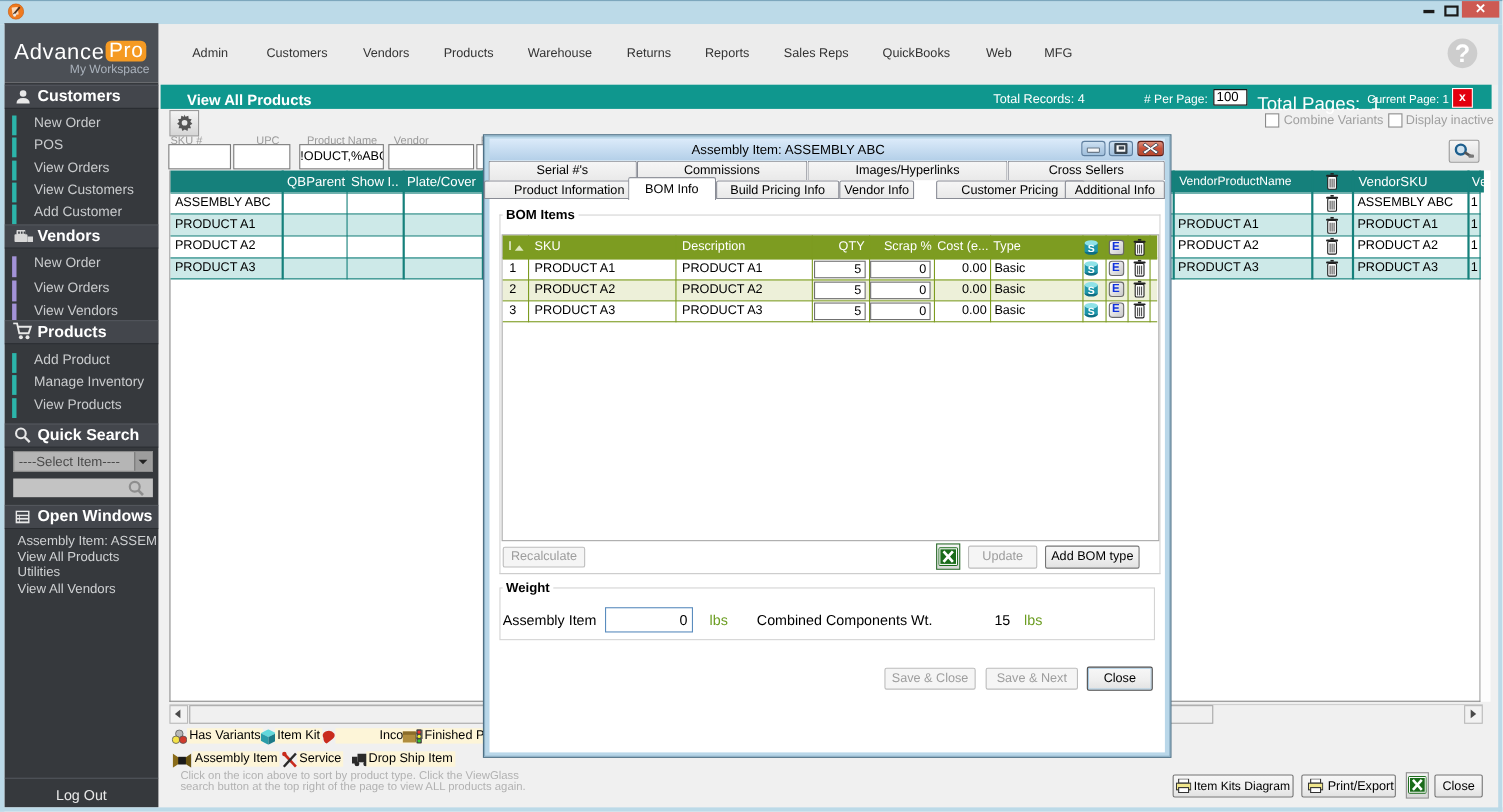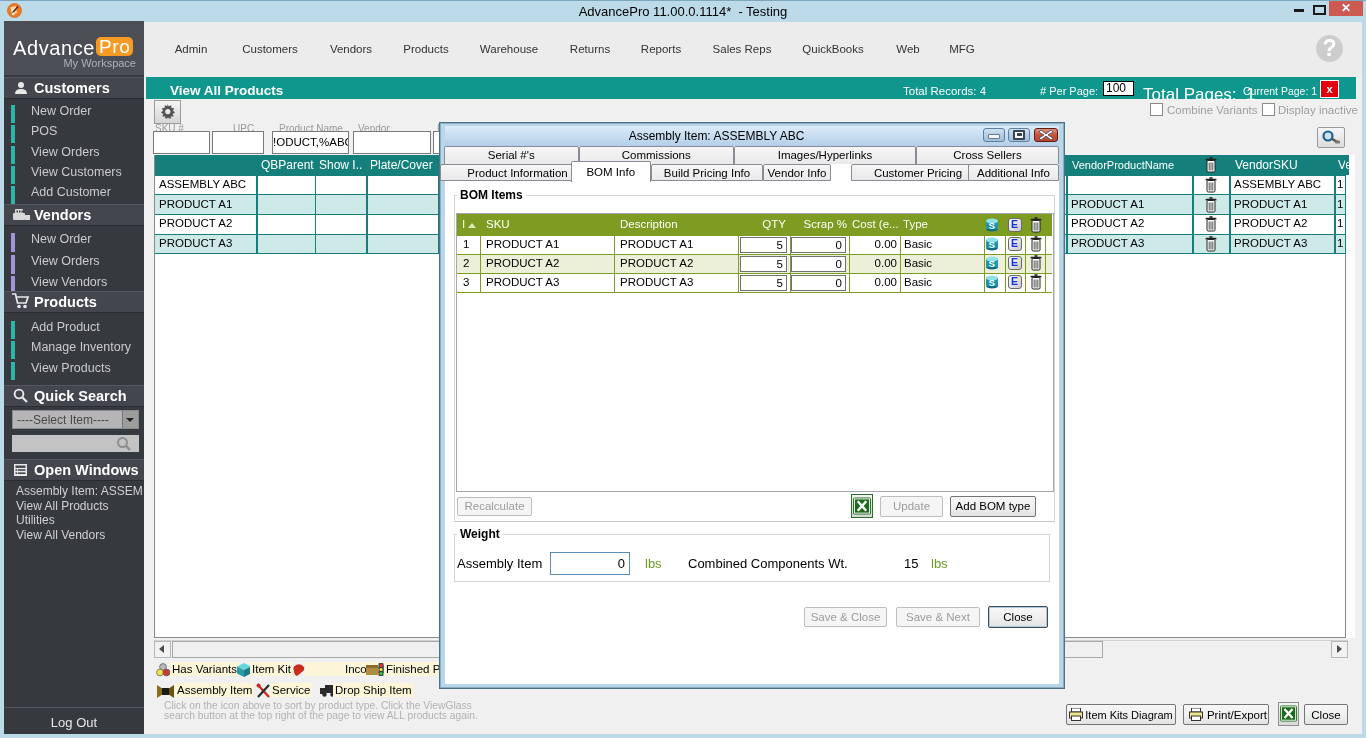--- a/index.html
+++ b/index.html
@@ -28,21 +28,20 @@
 <div id="page">
 
 <div class="abs" style="left:0;top:0;width:1366px;height:22px;background:#bcdae8;border-top:1px solid #7da7bd;"></div>
 <svg class="abs" style="left:7px;top:3px;" width="15" height="15" viewBox="0 0 15 15">
       <circle cx="7.5" cy="7.5" r="7" fill="#f07a1e"></circle>
       <circle cx="7.5" cy="7.5" r="7" fill="none" stroke="#c85a10" stroke-width="0.6"></circle>
       <rect x="4" y="3.5" width="5.5" height="7" rx="0.5" fill="#fcd9b8" transform="rotate(-8 7 7)"></rect>
       <line x1="11" y1="3.5" x2="5" y2="10.5" stroke="#4a3020" stroke-width="1.6"></line>
       <circle cx="6.3" cy="10.7" r="1.5" fill="#e8e8e8"></circle>
     </svg>
-<div class="abs" style="left:0;top:4px;width:1366px;text-align:center;font-size:13px;color:#000;">AdvancePro 11.00.0.1114*&nbsp; - Testing</div>
 <div class="abs" style="left:1294px;top:9px;width:10px;height:3px;background:#1a1a1a;"></div>
 <div class="abs" style="left:1313px;top:5px;width:13px;height:10px;border:2px solid #1a1a1a;"></div>
 <div class="abs" style="left:1329px;top:1px;width:34px;height:15px;background:#cd5a52;color:#fff;font-size:12px;font-weight:bold;text-align:center;line-height:14px;">✕</div>
 <div class="abs" style="left:0;top:22px;width:1366px;height:55px;background:#ececec;"></div>
 <div class="abs" style="left:4px;top:21px;width:140px;height:54px;background:#4b4f55;"></div>
 <div class="abs" style="left:13px;top:37px;font-size:20px;letter-spacing:0.6px;color:#fff;white-space:nowrap;">Advance<span style="display:inline-block;background:#f59a23;border-radius:5px;padding:0 3px;margin-left:1px;height:19px;line-height:19px;font-size:19px;vertical-align:2px;color:#fff;">Pro</span></div>
 <div class="abs" style="left:0px;top:57px;width:136px;text-align:right;font-size:11px;color:#aab2bc;">My Workspace</div>
 <span class="abs" style="left:191px;top:43px;transform:translateX(-50%);font-size:11.5px;color:#333;white-space:nowrap;">Admin</span>
 <span class="abs" style="left:270px;top:43px;transform:translateX(-50%);font-size:11.5px;color:#333;white-space:nowrap;">Customers</span>
 <span class="abs" style="left:351px;top:43px;transform:translateX(-50%);font-size:11.5px;color:#333;white-space:nowrap;">Vendors</span>

